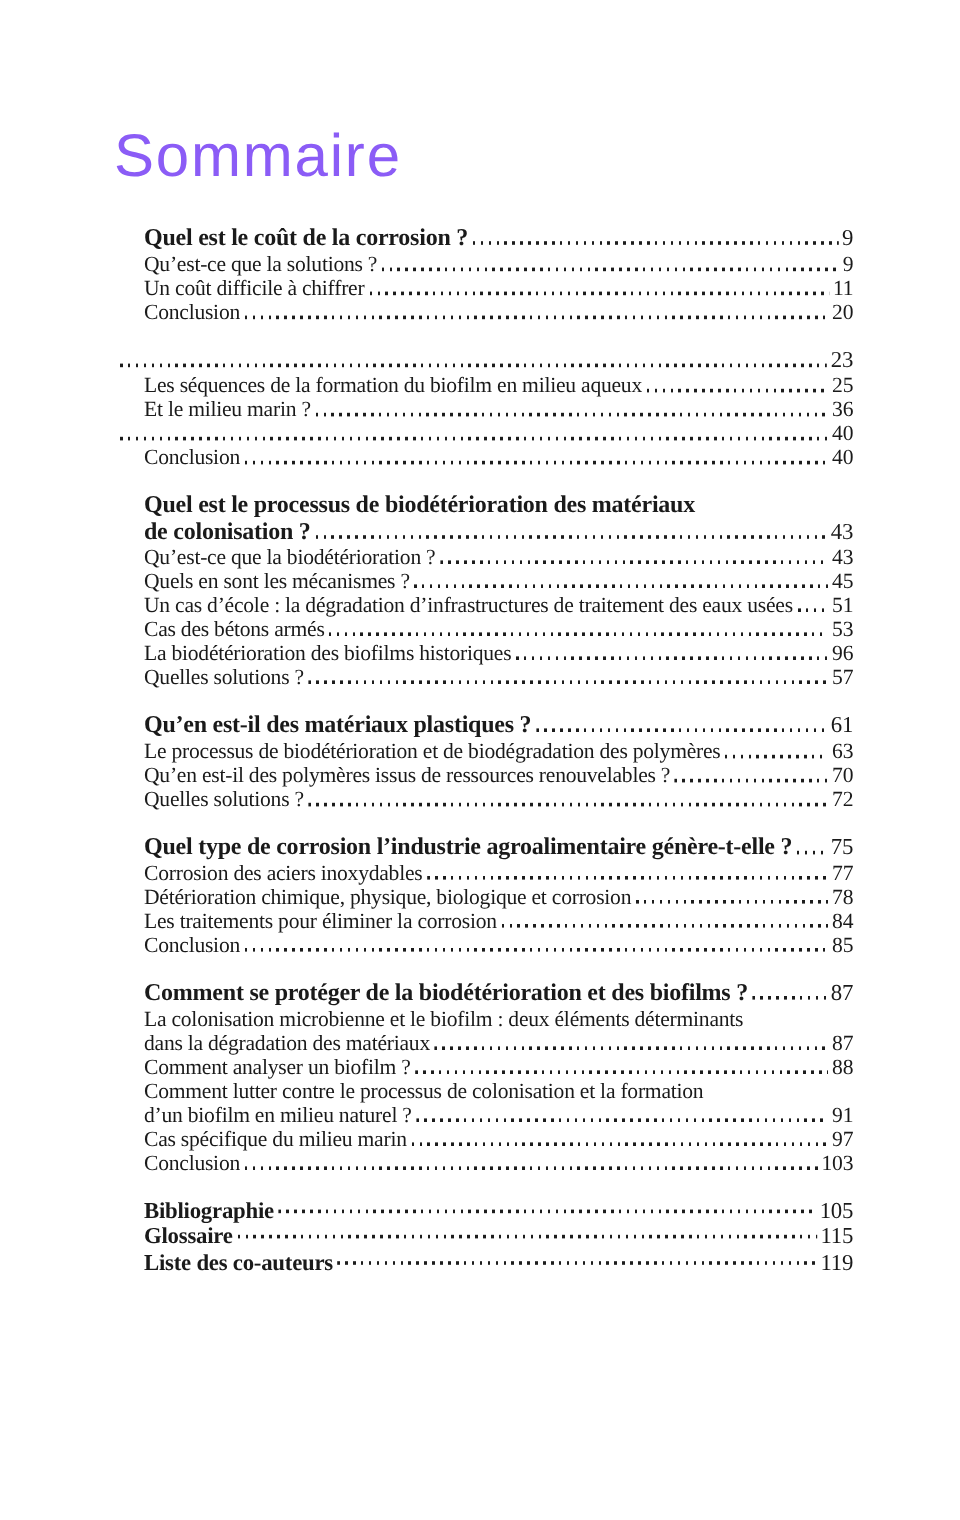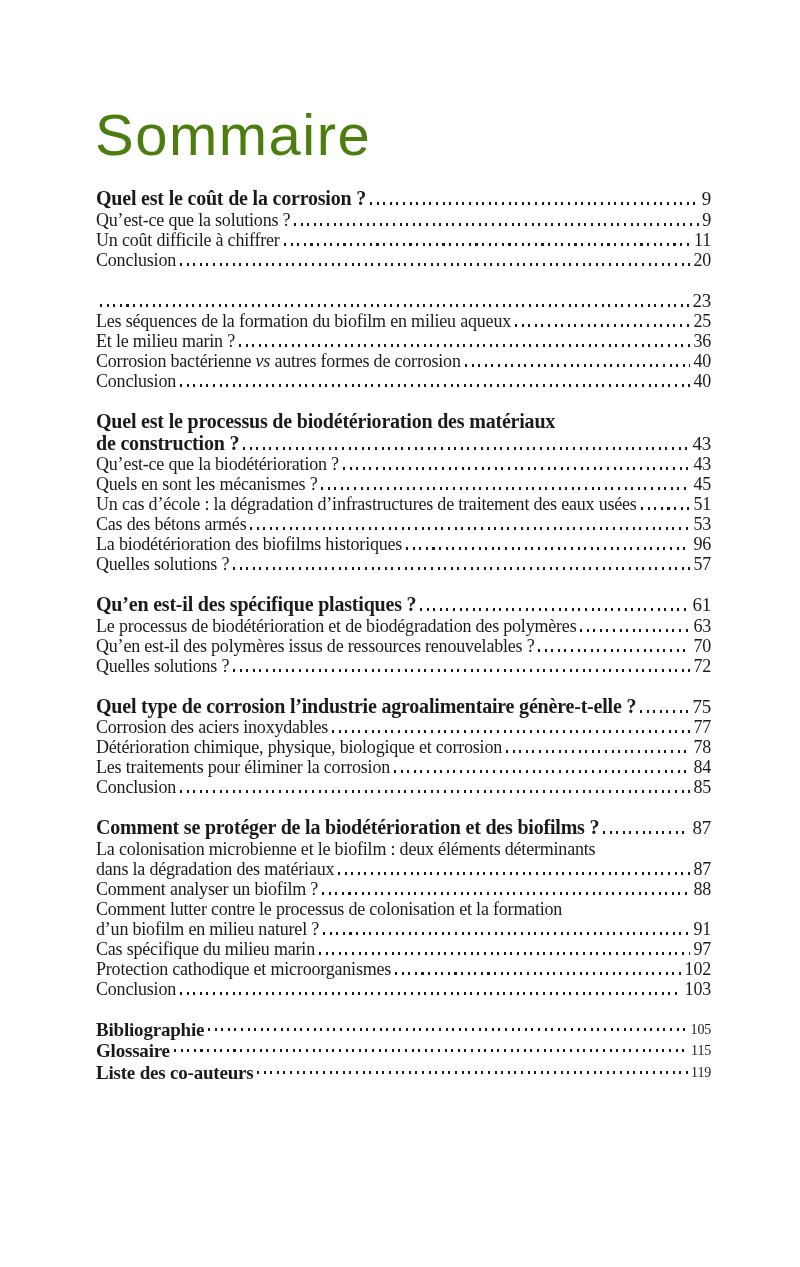--- a/index.html
+++ b/index.html
@@ -9,42 +9,42 @@
     color:#1a1a1a;
     font-family:"Liberation Serif", serif;
     position:relative;
     overflow:hidden;
   }
   .page{position:absolute;inset:0;background:#ffffff;}
   .title{
     position:absolute;left:95px;top:103px;margin:0;
     font-family:"Liberation Sans", sans-serif;
     font-weight:300;
-    font-size:58px;line-height:1.1;
+    font-size:50px;line-height:1.1;
     letter-spacing:1.5px;
-    color:#4d7c0f;
+    color:#8b5cf6;
   }
   .toc{position:absolute;left:96px;right:89px;top:188px;}
   .sec{margin-top:20px;}
   .sec.first{margin-top:0;}
   .row{display:flex;align-items:baseline;}
-  .lbl{white-space:nowrap;}
+  .lbl{white-space:nowrap;margin-left:24px;}
   .dots{
     flex:1 1 0;min-width:8px;height:2.6px;
     margin:0 3px 0 4px;
     background:repeating-linear-gradient(to right,#1c1c1c 0 2.1px,transparent 2.1px 6.6px);
   }
   .pg{white-space:nowrap;font-weight:400;}
   .h-row{font-weight:700;font-size:20px;line-height:21.5px;letter-spacing:-0.2px;}
   .h-row .pg{font-size:19px;}
   .e-row{font-size:18px;line-height:20px;letter-spacing:-0.2px;}
   .e-row .pg{font-size:18px;}
   .end{margin-top:20px;}
   .end .row{font-weight:700;font-size:19px;line-height:21.5px;letter-spacing:-0.2px;align-items:center;}
-  .end .pg{font-size:14px;}
+  .end .pg{font-size:19px;}
   .it{font-style:italic;}
 </style>
 </head>
 <body>
 
 <div class="page">
   <h1 class="title">Sommaire</h1>
   <nav class="toc" id="toc">
       <section class="sec first">
         <div class="h-row row">
@@ -77,34 +77,33 @@
           <span class="lbl">Les séquences de la formation du biofilm en milieu aqueux</span>
           <span class="dots"></span>
           <span class="pg">25</span>
         </div>
         <div class="e-row row">
           <span class="lbl">Et le milieu marin ?</span>
           <span class="dots"></span>
           <span class="pg">36</span>
         </div>
         <div class="e-row row">
-          <span class="lbl"><span>Corrosion bactérienne </span><span class="it">vs</span><span> autres formes de corrosion</span></span>
           <span class="dots"></span>
           <span class="pg">40</span>
         </div>
         <div class="e-row row">
           <span class="lbl">Conclusion</span>
           <span class="dots"></span>
           <span class="pg">40</span>
         </div>
       </section>
       <section class="sec">
         <div class="h-row line"><span class="lbl">Quel est le processus de biodétérioration des matériaux</span></div>
         <div class="h-row row">
-          <span class="lbl">de construction ?</span>
+          <span class="lbl">de colonisation ?</span>
           <span class="dots"></span>
           <span class="pg">43</span>
         </div>
         <div class="e-row row">
           <span class="lbl">Qu’est-ce que la biodétérioration ?</span>
           <span class="dots"></span>
           <span class="pg">43</span>
         </div>
         <div class="e-row row">
           <span class="lbl">Quels en sont les mécanismes ?</span>
@@ -127,21 +126,21 @@
           <span class="pg">96</span>
         </div>
         <div class="e-row row">
           <span class="lbl">Quelles solutions ?</span>
           <span class="dots"></span>
           <span class="pg">57</span>
         </div>
       </section>
       <section class="sec">
         <div class="h-row row">
-          <span class="lbl">Qu’en est-il des spécifique plastiques ?</span>
+          <span class="lbl">Qu’en est-il des matériaux plastiques ?</span>
           <span class="dots"></span>
           <span class="pg">61</span>
         </div>
         <div class="e-row row">
           <span class="lbl">Le processus de biodétérioration et de biodégradation des polymères</span>
           <span class="dots"></span>
           <span class="pg">63</span>
         </div>
         <div class="e-row row">
           <span class="lbl">Qu’en est-il des polymères issus de ressources renouvelables ?</span>
@@ -201,25 +200,20 @@
         <div class="e-row line"><span class="lbl">Comment lutter contre le processus de colonisation et la formation</span></div>
         <div class="e-row row">
           <span class="lbl">d’un biofilm en milieu naturel ?</span>
           <span class="dots"></span>
           <span class="pg">91</span>
         </div>
         <div class="e-row row">
           <span class="lbl">Cas spécifique du milieu marin</span>
           <span class="dots"></span>
           <span class="pg">97</span>
-        </div>
-        <div class="e-row row">
-          <span class="lbl">Protection cathodique et microorganismes</span>
-          <span class="dots"></span>
-          <span class="pg">102</span>
         </div>
         <div class="e-row row">
           <span class="lbl">Conclusion</span>
           <span class="dots"></span>
           <span class="pg">103</span>
         </div>
       </section>
       <section class="end">
         <div class="end-row row">
           <span class="lbl">Bibliographie</span>

